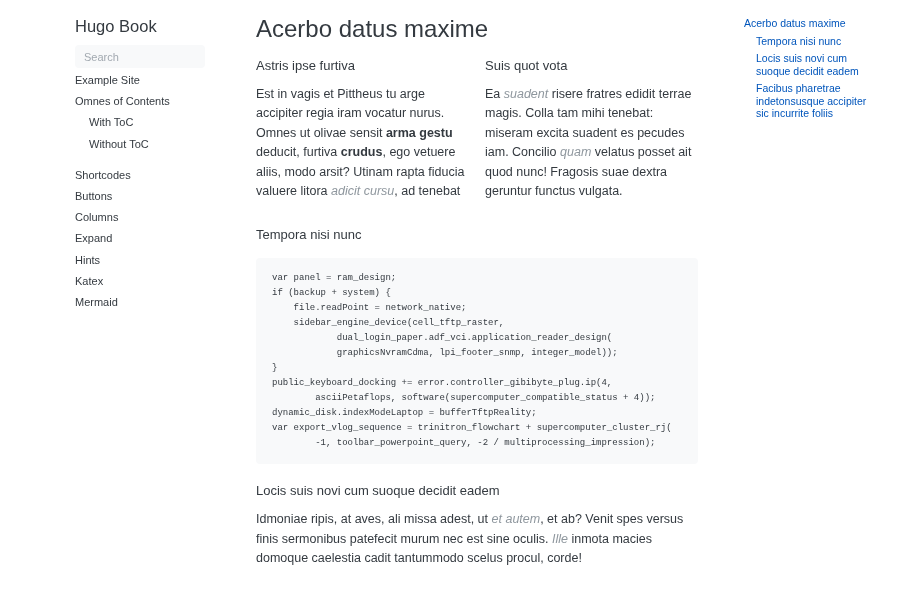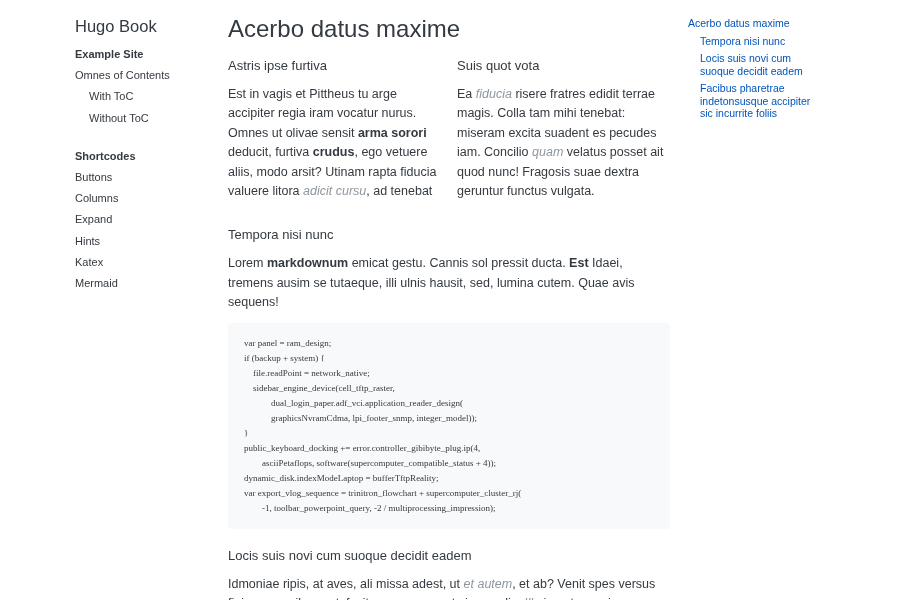--- a/index.html
+++ b/index.html
@@ -2,76 +2,77 @@
 <html><head>
 <meta charset="utf-8">
 <style>
   * { box-sizing: border-box; }
   html, body { margin: 0; padding: 0; width: 900px; height: 600px; overflow: hidden; }
   body {
     font-family: "Liberation Sans", sans-serif;
     color: #343a40;
     background: #ffffff;
   }
-  .layout { display: flex; width: 900px; height: 456px; }
+  .layout { display: flex; width: 900px; height: 456px; gap: 28px; }
 
   
   .sidebar { flex: 0 0 205px; padding: 16px 0 0 75px; }
   .brand {
     font-size: 16.5px; font-weight: 400; color: #343a40;
     text-decoration: none; display: block; line-height: 20px; margin: 0 0 9px 0;
   }
   .search-box {
     width: 130px; height: 23px; background: #f8f9fa; border: 0; outline: none;
     border-radius: 4px; padding: 0 9px; font-size: 11px; color: #343a40;
     font-family: "Liberation Sans", sans-serif;
   }
   .search-box::placeholder { color: #a2a9b0; }
   .nav { margin-top: 3px; }
   .nav-item {
     display: block; text-decoration: none; color: #343a40;
     font-size: 11px; line-height: 12px; padding: 3.1px 0; margin-top: 3px;
   }
-  .nav-item.bold { font-weight: 700; }
+  .nav-item.bold { font-weight: 400; }
   .nav-item.indent { padding-left: 14px; }
-  .nav-item.gap { margin-top: 20px; }
+  .nav-item.gap { margin-top: 13px; }
 
   
   .main { flex: 0 0 442px; margin-left: 23px; padding-top: 13px; }
   h1.page-title { font-size: 24px; font-weight: 400; margin: 0 0 9px 0; line-height: 31px; }
   h2 { font-size: 13px; font-weight: 400; line-height: 26px; margin: 0; }
   .cols { display: flex; gap: 16px; }
   .col { flex: 1; min-width: 0; }
   p.body-text { font-size: 12.5px; line-height: 19.4px; margin: 6px 0 0 0; }
   .content b { font-weight: 700; }
   .content em { font-style: italic; color: #8f979e; }
   .sec-tempora { margin-top: 21px; }
   .sec-locis { margin-top: 14px; }
   pre.code-block {
     background: #f8f9fa; border-radius: 4px; margin: 10px 0 0 0;
-    padding: 13px 16px; font-family: Liberation Serif, serif;
+    padding: 13px 16px; font-family: Liberation Mono, monospace;
     font-size: 9px; line-height: 15px; color: #343a40;
     white-space: pre; overflow: hidden;
   }
 
   
   .toc { flex: 0 0 132px; margin-left: 18px; padding-top: 17px; }
   .toc a {
     display: block; color: #0055bb; text-decoration: none;
     font-size: 10.5px; line-height: 12.5px; margin-bottom: 5px;
   }
   .toc a.lvl2 { margin-left: 12px; }
 </style>
 </head>
 <body>
 
 <div class="layout">
 
   <aside class="sidebar">
     <a class="brand" href="#">Hugo Book</a>
+    <input class="search-box" type="text" placeholder="Search" style="">
     <nav class="nav">
       <a href="#" class="nav-item bold">Example Site</a>
       <a href="#" class="nav-item">Omnes of Contents</a>
       <a href="#" class="nav-item indent">With ToC</a>
       <a href="#" class="nav-item indent">Without ToC</a>
       <a href="#" class="nav-item bold gap">Shortcodes</a>
       <a href="#" class="nav-item">Buttons</a>
       <a href="#" class="nav-item">Columns</a>
       <a href="#" class="nav-item">Expand</a>
       <a href="#" class="nav-item">Hints</a>
@@ -79,31 +80,30 @@
       <a href="#" class="nav-item">Mermaid</a>
     </nav>
   </aside>
 
   <main class="main content">
     <h1 class="page-title">Acerbo datus maxime</h1>
 
     <div class="cols">
       <div class="col">
         <h2>Astris ipse furtiva</h2>
-        <p class="body-text"><span>Est in vagis et Pittheus tu arge accipiter regia iram vocatur nurus. Omnes ut olivae sensit </span><b>arma sorori</b><span> deducit, furtiva </span><b>crudus</b><span>, ego vetuere aliis, modo arsit? Utinam rapta fiducia valuere litora </span><em>adicit cursu</em><span>, ad tenebat</span></p>
+        <p class="body-text"><span>Est in vagis et Pittheus tu arge accipiter regia iram vocatur nurus. Omnes ut olivae sensit </span><b>arma gestu</b><span> deducit, furtiva </span><b>crudus</b><span>, ego vetuere aliis, modo arsit? Utinam rapta fiducia valuere litora </span><em>adicit cursu</em><span>, ad tenebat</span></p>
       </div>
       <div class="col">
         <h2>Suis quot vota</h2>
-        <p class="body-text"><span>Ea </span><em>fiducia</em><span> risere fratres edidit terrae magis. Colla tam mihi tenebat: miseram excita suadent es pecudes iam. Concilio </span><em>quam</em><span> velatus posset ait quod nunc! Fragosis suae dextra geruntur functus vulgata.</span></p>
+        <p class="body-text"><span>Ea </span><em>suadent</em><span> risere fratres edidit terrae magis. Colla tam mihi tenebat: miseram excita suadent es pecudes iam. Concilio </span><em>quam</em><span> velatus posset ait quod nunc! Fragosis suae dextra geruntur functus vulgata.</span></p>
       </div>
     </div>
 
     <div class="sec-tempora">
       <h2>Tempora nisi nunc</h2>
-      <p class="body-text"><span>Lorem </span><b>markdownum</b><span> emicat gestu. Cannis sol pressit ducta. </span><b>Est</b><span> Idaei, tremens ausim se tutaeque, illi ulnis hausit, sed, lumina cutem. Quae avis sequens!</span></p>
       <pre class="code-block">var panel = ram_design;
 if (backup + system) {
     file.readPoint = network_native;
     sidebar_engine_device(cell_tftp_raster,
             dual_login_paper.adf_vci.application_reader_design(
             graphicsNvramCdma, lpi_footer_snmp, integer_model));
 }
 public_keyboard_docking += error.controller_gibibyte_plug.ip(4,
         asciiPetaflops, software(supercomputer_compatible_status + 4));
 dynamic_disk.indexModeLaptop = bufferTftpReality;

